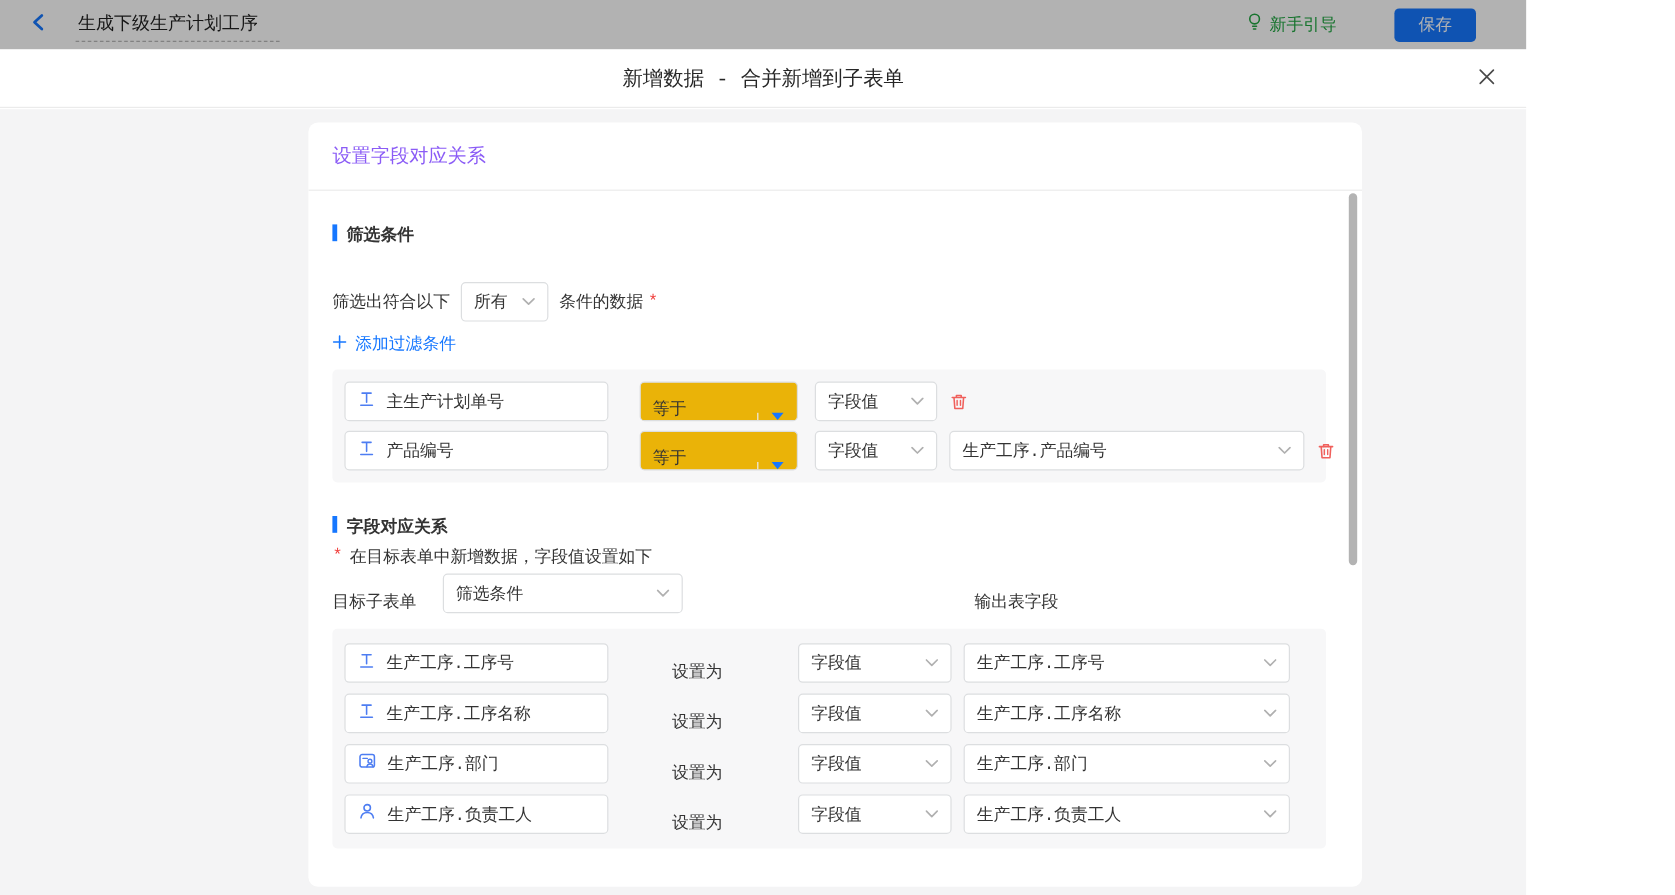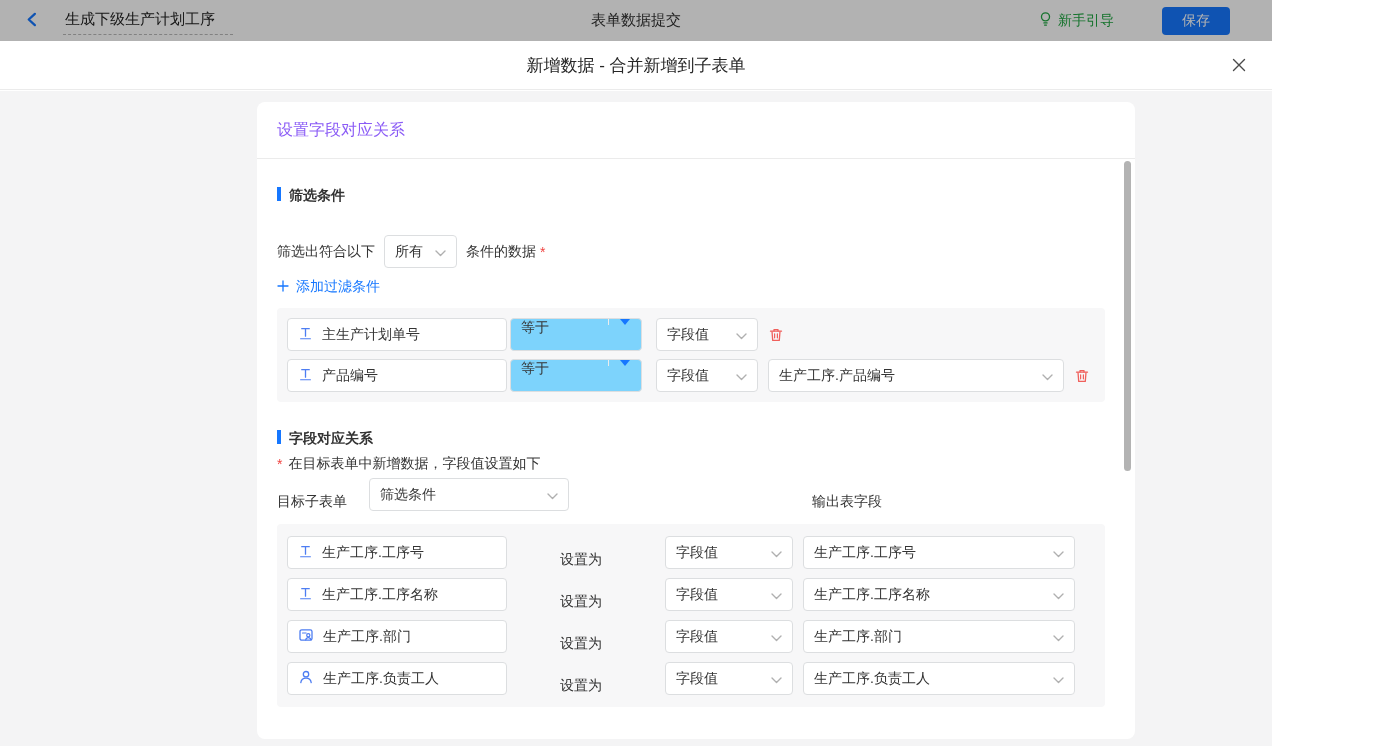--- a/index.html
+++ b/index.html
@@ -1,21 +1,21 @@
 <!DOCTYPE html>
 <html><head>
 <meta charset="utf-8">
 <style>
   * { box-sizing: border-box; margin: 0; padding: 0; }
   html,body { width:1396px; height:746px; }
   body {
     font-family: "Liberation Sans","DejaVu Sans",sans-serif;
     font-size: 14px; color: #333; background:#fff; overflow:hidden;
   }
-  .root { position:relative; width:1272px; height:746px; overflow:hidden; }
+  .root { position:relative; width:1272px; height:746px; overflow:hidden;font-family:Liberation Mono, monospace; }
 
   
   .topbar {
     position:absolute; top:0; left:0; right:0; height:41px;
     background:#fff; display:flex; align-items:center; padding:0 16px;
   }
   .topbar-mask {
     position:absolute; inset:0; background:rgba(0,0,0,0.30); z-index:5;
   }
   .back-btn { display:flex; align-items:center; cursor:pointer; margin-left:8px; }
@@ -93,22 +93,22 @@
   .mrow + .mrow { margin-top:9px; }
 
   .finput {
     display:flex; align-items:center; gap:9px; width:220px; height:33px;
     background:#fff; border:1px solid #dcdee0; border-radius:4px; padding:0 10px;
     cursor:pointer; flex:none;
   }
   .finput .fname { white-space:nowrap; overflow:hidden; }
 
   .op-select {
-    display:flex; align-items:flex-start; width:132px; height:33px; margin-left:3px;
-    background:#7dd3fc; border:1px solid #dcdee0; border-radius:4px; cursor:pointer; flex:none;
+    display:flex; align-items:flex-end; width:132px; height:33px; margin-left:26px;
+    background:#eab308; border:1px solid #dcdee0; border-radius:4px; cursor:pointer; flex:none;
   }
   .op-select .op-val { flex:1; display:flex; align-items:center; padding:0 10px; }
   .op-caret-box {
     width:33px; border-left:1px solid #ececec; display:flex; align-items:center; justify-content:center;
   }
   .caret-down {
     width:0; height:0; border-left:5px solid transparent; border-right:5px solid transparent;
     border-top:6px solid #1677ff;
   }
 
@@ -153,21 +153,20 @@
 
   <div class="topbar">
     <div class="back-btn">
       <span>
         <svg width="17" height="17" viewBox="0 0 18 18" fill="none">
             <polyline points="11.5,3 5,9 11.5,15" stroke="#1677ff" stroke-width="2.4" stroke-linecap="round" stroke-linejoin="round"></polyline>
           </svg>
       </span>
     </div>
     <div class="doc-title">生成下级生产计划工序</div>
-    <div class="topbar-center">表单数据提交</div>
     <div class="topbar-right">
       <div class="guide">
         <span>
           <svg width="15" height="16" viewBox="0 0 16 17" fill="none">
             <circle cx="8" cy="6.2" r="4.3" stroke="#21a642" stroke-width="1.4"></circle>
             <path d="M6.3 12.7h3.4M7 15h2" stroke="#21a642" stroke-width="1.4" stroke-linecap="round"></path>
           </svg>
         </span>
         <span>新手引导</span>
       </div>

